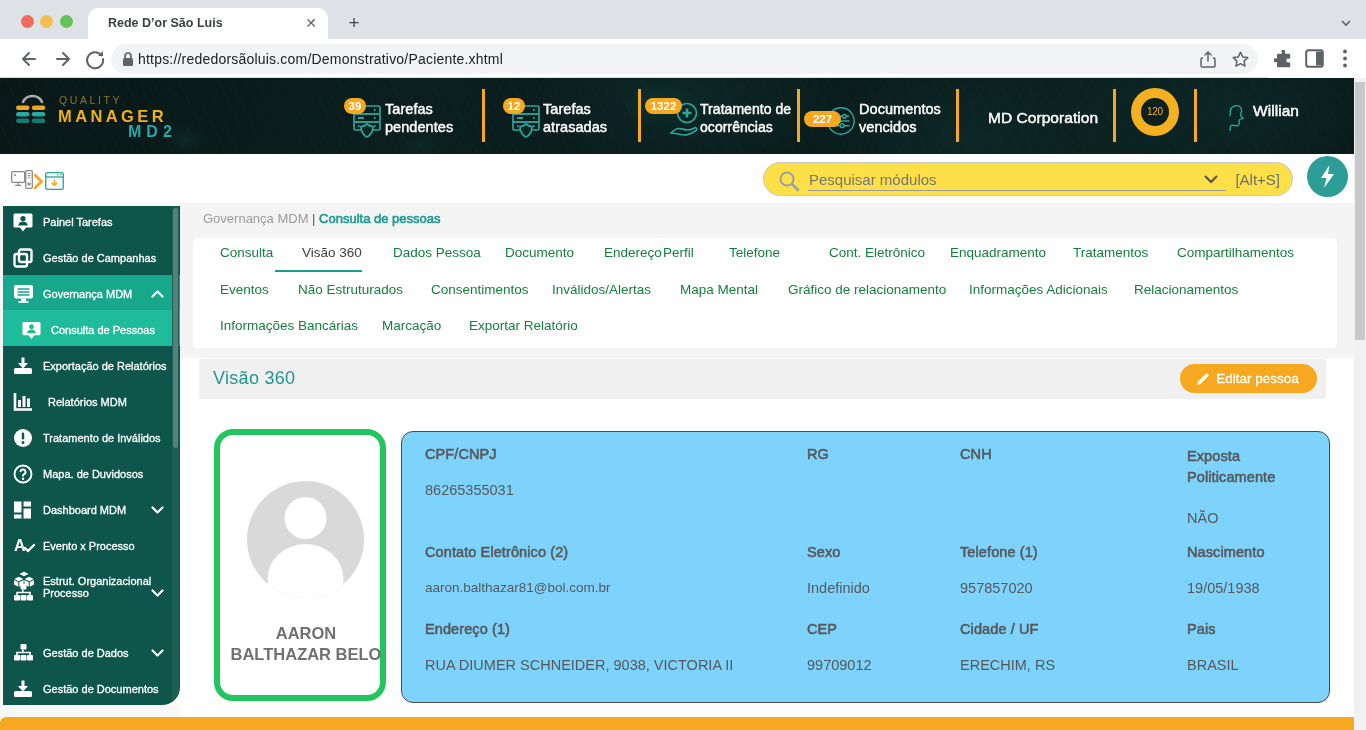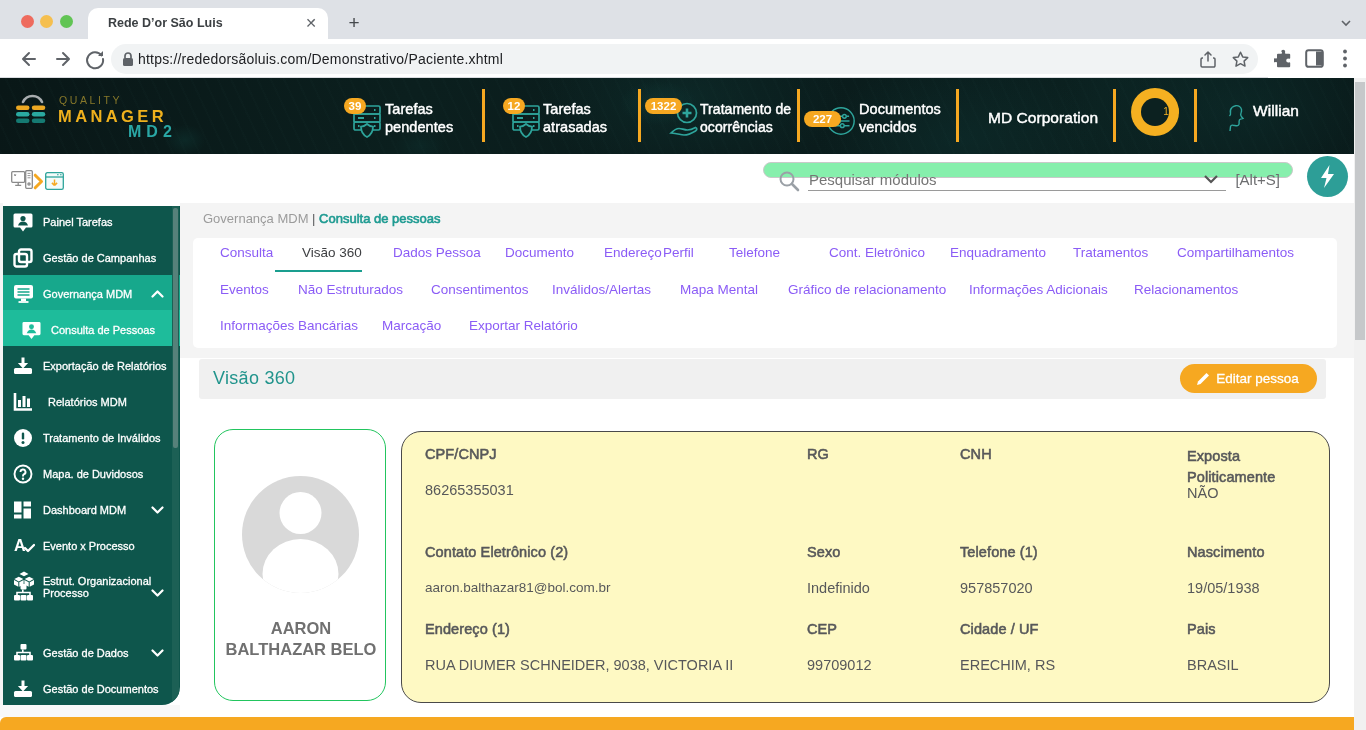--- a/index.html
+++ b/index.html
@@ -24,44 +24,44 @@
 radial-gradient(36px 26px at 420px 68px,#0e363455,transparent 70%),
 radial-gradient(220px 120px at 690px 20px,#10393766,transparent 70%),
 radial-gradient(200px 110px at 960px 60px,#0e343366,transparent 70%),
 radial-gradient(260px 140px at 1240px 30px,#0f3a3855,transparent 70%),
 linear-gradient(100deg,#091717 0%,#0b1f1e 30%,#0a1b1b 55%,#0b2120 80%,#091818 100%)}
 .hsep{position:absolute;top:11px;width:3px;height:53px;background:#f6a821}
 .badge{position:absolute;background:#f6a821;color:#fff;font-weight:bold;font-size:11.5px;border-radius:8px;text-align:center;z-index:2}
 .htxt{position:absolute;color:#fff;font-size:14.5px;font-weight:400;-webkit-text-stroke:.45px #fff;line-height:17.5px;letter-spacing:.05px}
 
 #utilbar{position:absolute;left:0;top:154px;width:1354px;height:49px;background:#fff}
-#search{position:absolute;left:763px;top:8px;width:530px;height:16px;border:1px solid #c9c9c9;border-radius:17px;background:#86efac}
+#search{position:absolute;left:763px;top:8px;width:530px;height:34px;border:1px solid #c9c9c9;border-radius:17px;background:#fde047}
 #search .ph{position:absolute;left:45px;top:8px;font-size:15px;color:#757575}
 #search .alt{position:absolute;right:12px;top:8px;font-size:15px;color:#6d6e70}
 #search .uline{position:absolute;left:44px;top:27px;width:418px;height:1px;background:#9a9a9a}
 #bolt{position:absolute;left:1307px;top:156px;width:41px;height:41px;border-radius:50%;background:#2d9e97;z-index:5}
 
 #sidebar{position:absolute;left:3px;top:206px;width:177px;height:499px;background:#0e564c;border-radius:0 0 18px 0;z-index:4;overflow:hidden}
 .mitem{position:absolute;left:0;width:177px;height:36px;color:#fff}
 .mitem .txt{position:absolute;left:40px;top:50%;transform:translateY(-50%);font-size:11px;font-weight:400;-webkit-text-stroke:.3px #fff;white-space:nowrap;letter-spacing:0}
 .mitem .ic{position:absolute;left:10px;top:50%;transform:translateY(-50%)}
 .mitem .chev{position:absolute;left:148px;top:50%;transform:translateY(-50%)}
 .sub .txt{left:48px}
 .sub .ic{left:19px}
 
 #content{position:absolute;left:180px;top:203px;width:1174px;height:527px;background:#fff}
 #crumb{position:absolute;left:23px;top:8px;font-size:13px}
 #tabscard{position:absolute;left:13px;top:35px;width:1144px;height:110px;background:#fff;border-radius:5px}
 .trow{position:absolute;left:13px;height:20px;width:1144px;white-space:nowrap}
-.trow span{position:absolute;top:0;font-size:13.5px;color:#8b5cf6}
+.trow span{position:absolute;top:0;font-size:13.5px;color:#15803d}
 #secbar{position:absolute;left:19px;top:156px;width:1127px;height:40px;background:#f0f0f0;border-radius:3px}
 #secbar .t{position:absolute;left:14px;top:9px;font-size:18px;letter-spacing:.3px;color:#21948c}
 #editbtn{position:absolute;right:9px;top:5px;width:137px;height:29px;background:#f6a821;border-radius:15px;color:#fff;font-size:13.5px;font-weight:400;-webkit-text-stroke:.3px #fff;text-align:center;line-height:29px}
-#lcard{position:absolute;left:34px;top:226px;width:172px;height:272px;background:#fff;border:1px solid #22c55e;border-radius:19px}
-#rcard{position:absolute;left:221px;top:228px;width:929px;height:272px;background:#fef9c3;border:1px solid #4a4a4a;border-radius:20px}
+#lcard{position:absolute;left:34px;top:226px;width:172px;height:272px;background:#fff;border:6px solid #22c55e;border-radius:19px}
+#rcard{position:absolute;left:221px;top:228px;width:929px;height:272px;background:#7dd3fc;border:1px solid #4a4a4a;border-radius:12px}
 .lbl{position:absolute;font-size:14.5px;font-weight:400;-webkit-text-stroke:.55px #57585a;color:#57585a;white-space:nowrap;letter-spacing:.1px}
 .val{position:absolute;font-size:14.5px;color:#57585a;white-space:nowrap}
 #botbar{position:absolute;left:0;top:514px;width:1174px;height:13px;background:#f6a821}
 #botbar2{position:absolute;left:0px;top:717px;width:180px;height:13px;background:#f6a821;z-index:3;border-radius:6px 0 0 0}
 
 #vscroll{position:absolute;left:1354px;top:78px;width:12px;height:652px;background:#f1f1f1}
 #vthumb{position:absolute;left:1355px;top:82px;width:10px;height:258px;background:#c6c8ca;z-index:2}
 </style></head>
 <body>
 <div id="stage">
@@ -173,21 +173,21 @@
    <circle cx="20" cy="20" r="15.5"></circle>
    <path d="M10 14.5h12m4.5 0h3M10 20h5m4.5 0h10.5M10 25.5h9m4.5 0h6.5"></path>
    <circle cx="24" cy="14.5" r="2.2"></circle>
         <circle cx="17" cy="20" r="2.2"></circle>
         <circle cx="21.5" cy="25.5" r="2.2"></circle>
  </svg>
  <div class="htxt" style="left:859px;top:23px">Documentos<br>vencidos</div>
  <div class="htxt" style="left:988px;top:31px;font-size:15.5px">MD Corporation</div>
  <div style="position:absolute;left:1131px;top:10px;width:48px;height:48px;border-radius:50%;background:#f5b021"></div>
  <div style="position:absolute;left:1141px;top:20px;width:28px;height:28px;border-radius:50%;background:#0c2120"></div>
- <div style="position:absolute;left:1131px;top:10px;width:48px;height:48px;color:#f5b021;font-size:10px;font-weight:normal;text-align:right;line-height:48px;letter-spacing:-.3px">120</div>
+ <div style="position:absolute;left:1131px;top:10px;width:48px;height:48px;color:#f5b021;font-size:10px;font-weight:normal;text-align:center;line-height:48px;letter-spacing:-.3px">120</div>
  <svg style="position:absolute;left:1223px;top:25px" width="26" height="30" viewBox="0 0 26 30" fill="none" stroke="#2ea49b" stroke-width="1.4">
    <path d="M9 4.5C11 2.5 14.5 2 16.5 3.5c2 1.5 2.5 4 1.5 6.5-.6 1.4-.6 2.5.5 3.8l1.5 1.7-2.5.7c-1 .3-1.4 1-1.4 2v2.3c0 1.5-1.2 2.5-3 2.2l-3-.5c-1.5-.3-2.3.2-2.6 1.5L7 28"></path>
    <path d="M9 4.5C7.5 6 7 8 7.5 10c.3 1.3 0 2-1 3"></path>
  </svg>
  <div class="htxt" style="left:1253px;top:24px;font-size:15.5px">Willian</div>
 </div>
 <div id="utilbar">
  <svg style="position:absolute;left:11px;top:16px" width="22" height="25" viewBox="0 0 22 25" fill="none" stroke="#8a8a8a" stroke-width="1.3">
    <rect x="0.7" y="1.7" width="13" height="10.6" rx="1"></rect>
         <path d="M7.2 12.3v3M4.2 15.3h6"></path>
@@ -291,21 +291,21 @@
  <div class="lbl" style="left:405px;top:112px">Sexo</div>
  <div class="val" style="left:405px;top:148px">Indefinido</div>
  <div class="lbl" style="left:405px;top:189px">CEP</div>
  <div class="val" style="left:405px;top:225px">99709012</div>
  <div class="lbl" style="left:558px;top:14px">CNH</div>
  <div class="lbl" style="left:558px;top:112px">Telefone (1)</div>
  <div class="val" style="left:558px;top:148px">957857020</div>
  <div class="lbl" style="left:558px;top:189px">Cidade / UF</div>
  <div class="val" style="left:558px;top:225px">ERECHIM, RS</div>
  <div class="lbl" style="left:785px;top:14px;white-space:normal;width:110px;line-height:21px">Exposta Politicamente</div>
- <div class="val" style="left:785px;top:53px">NÃO</div>
+ <div class="val" style="left:785px;top:78px">NÃO</div>
  <div class="lbl" style="left:785px;top:112px">Nascimento</div>
  <div class="val" style="left:785px;top:148px">19/05/1938</div>
  <div class="lbl" style="left:785px;top:189px">Pais</div>
  <div class="val" style="left:785px;top:225px">BRASIL</div>
 </div>
 <div id="botbar"></div>
 </div>
 <div id="sidebar">
 <div style="position:absolute;left:0;top:69px;width:177px;height:35px;background:#17a88c"></div>
 <div style="position:absolute;left:0;top:104px;width:177px;height:36px;background:#1ebc9b"></div>

